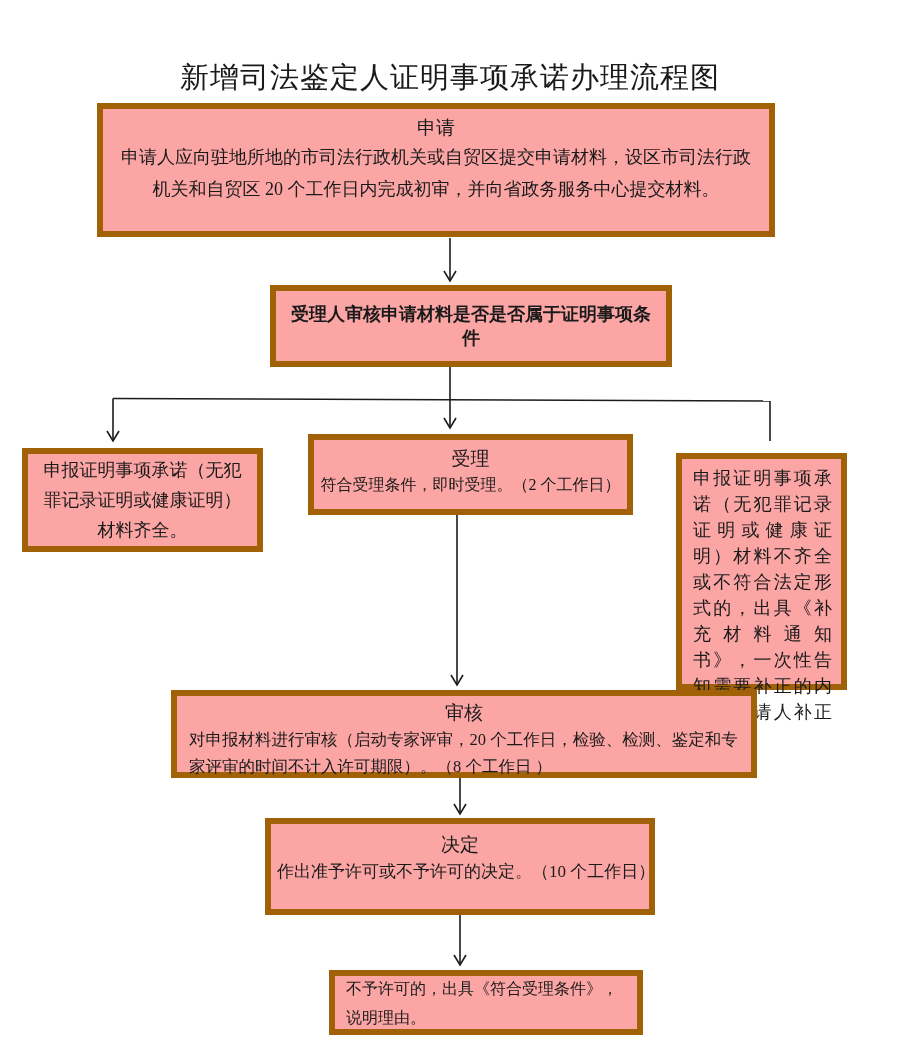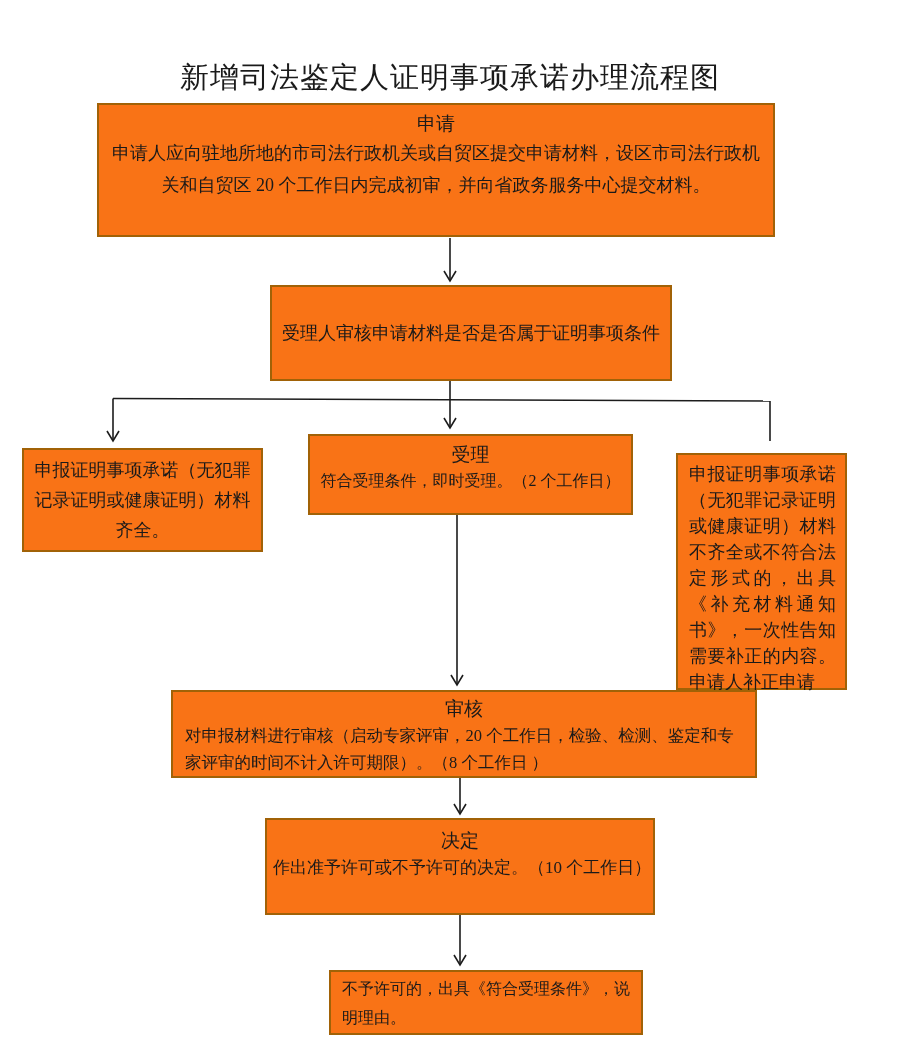--- a/index.html
+++ b/index.html
@@ -29,41 +29,41 @@
     text-align: center;
     font-size: 29px;
     font-weight: 400;
     letter-spacing: 1px;
     margin: 0;
     z-index: 1;
   }
   .node {
     position: absolute;
     box-sizing: border-box;
-    border: 2px solid #a16207;
-    background: #f97316;
+    border: 6px solid #a16207;
+    background: #fca5a5;
     z-index: 1;
   }
   .node-title {
     text-align: center;
     font-size: 19px;
     line-height: 26px;
     padding-top: 6px;
   }
   .node-body {
     font-size: 18px;
     line-height: 31px;
     text-align: center;
     padding: 0 10px;
   }
   
   .box-apply      { left: 97px;  top: 103px; width: 678px; height: 134px; }
   .box-apply .node-body { line-height: 32px; }
-  .box-check      { left: 270px; top: 285px; width: 402px; height: 96px;
-                    display: flex; align-items: center; justify-content: center; }
+  .box-check      { left: 270px; top: 285px; width: 402px; height: 82px;
+                    display: flex; align-items: center; justify-content: center; font-weight: bold; }
   .box-check .node-body { line-height: 24px; }
   .box-complete   { left: 22px;  top: 448px; width: 241px; height: 104px;
                     display: flex; align-items: center; justify-content: center; }
   .box-complete .node-body { line-height: 30px; padding: 0 8px; }
   .box-accept     { left: 308px; top: 434px; width: 325px; height: 81px; }
   .box-accept .node-title { font-size: 19px; }
   .box-accept .node-body  { font-size: 16px; line-height: 26px; white-space: nowrap; padding: 0 4px; }
   .box-incomplete { left: 676px; top: 453px; width: 171px; height: 237px; }
   .box-incomplete .node-body {
     text-align: justify;

